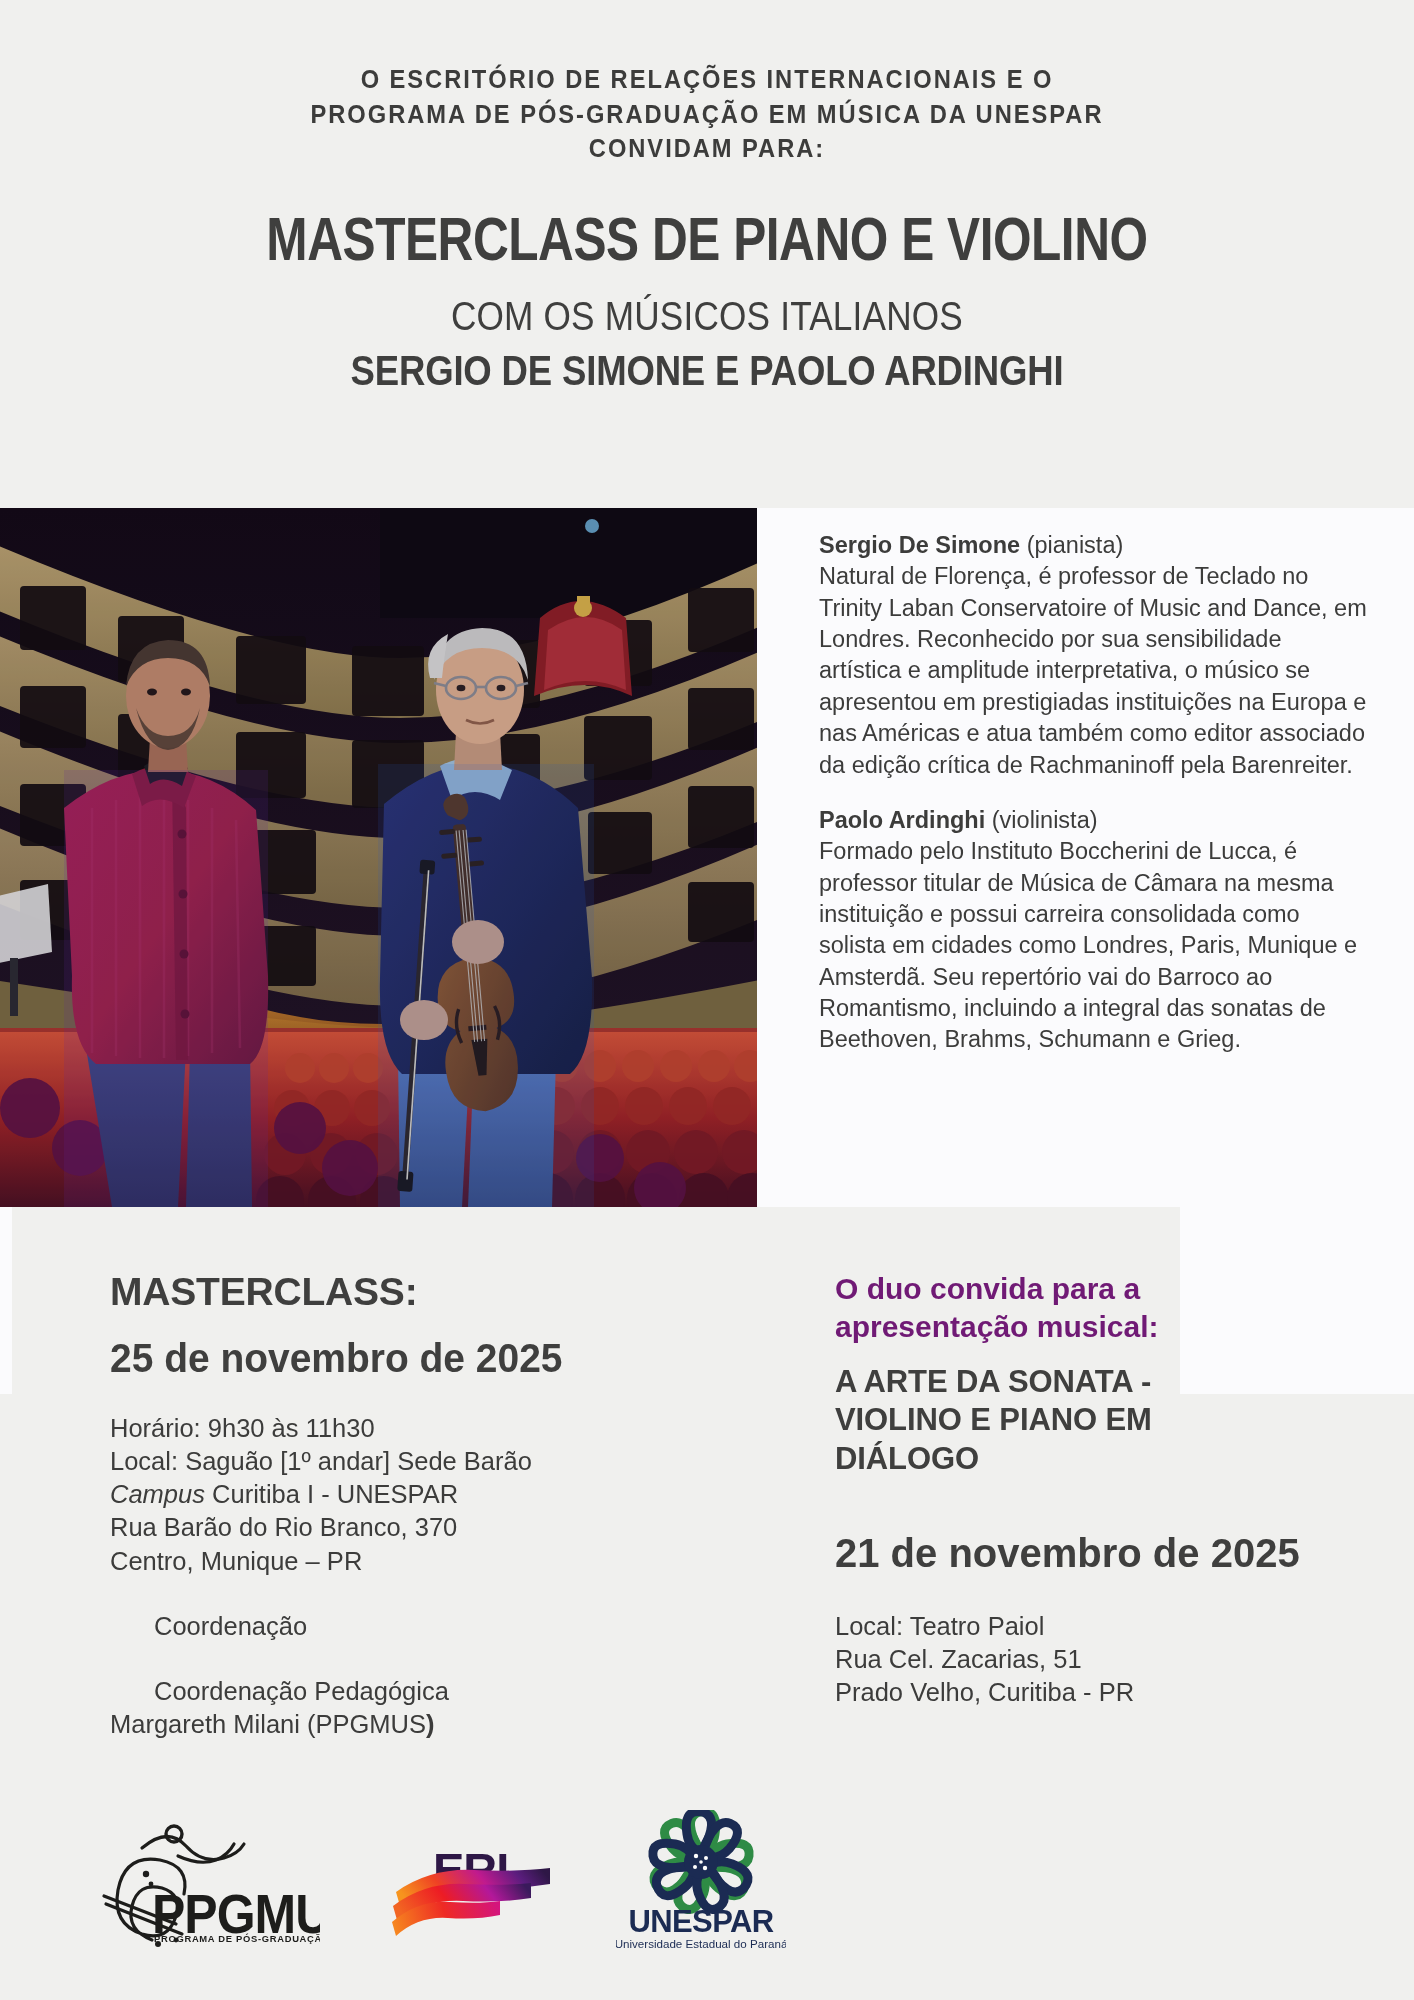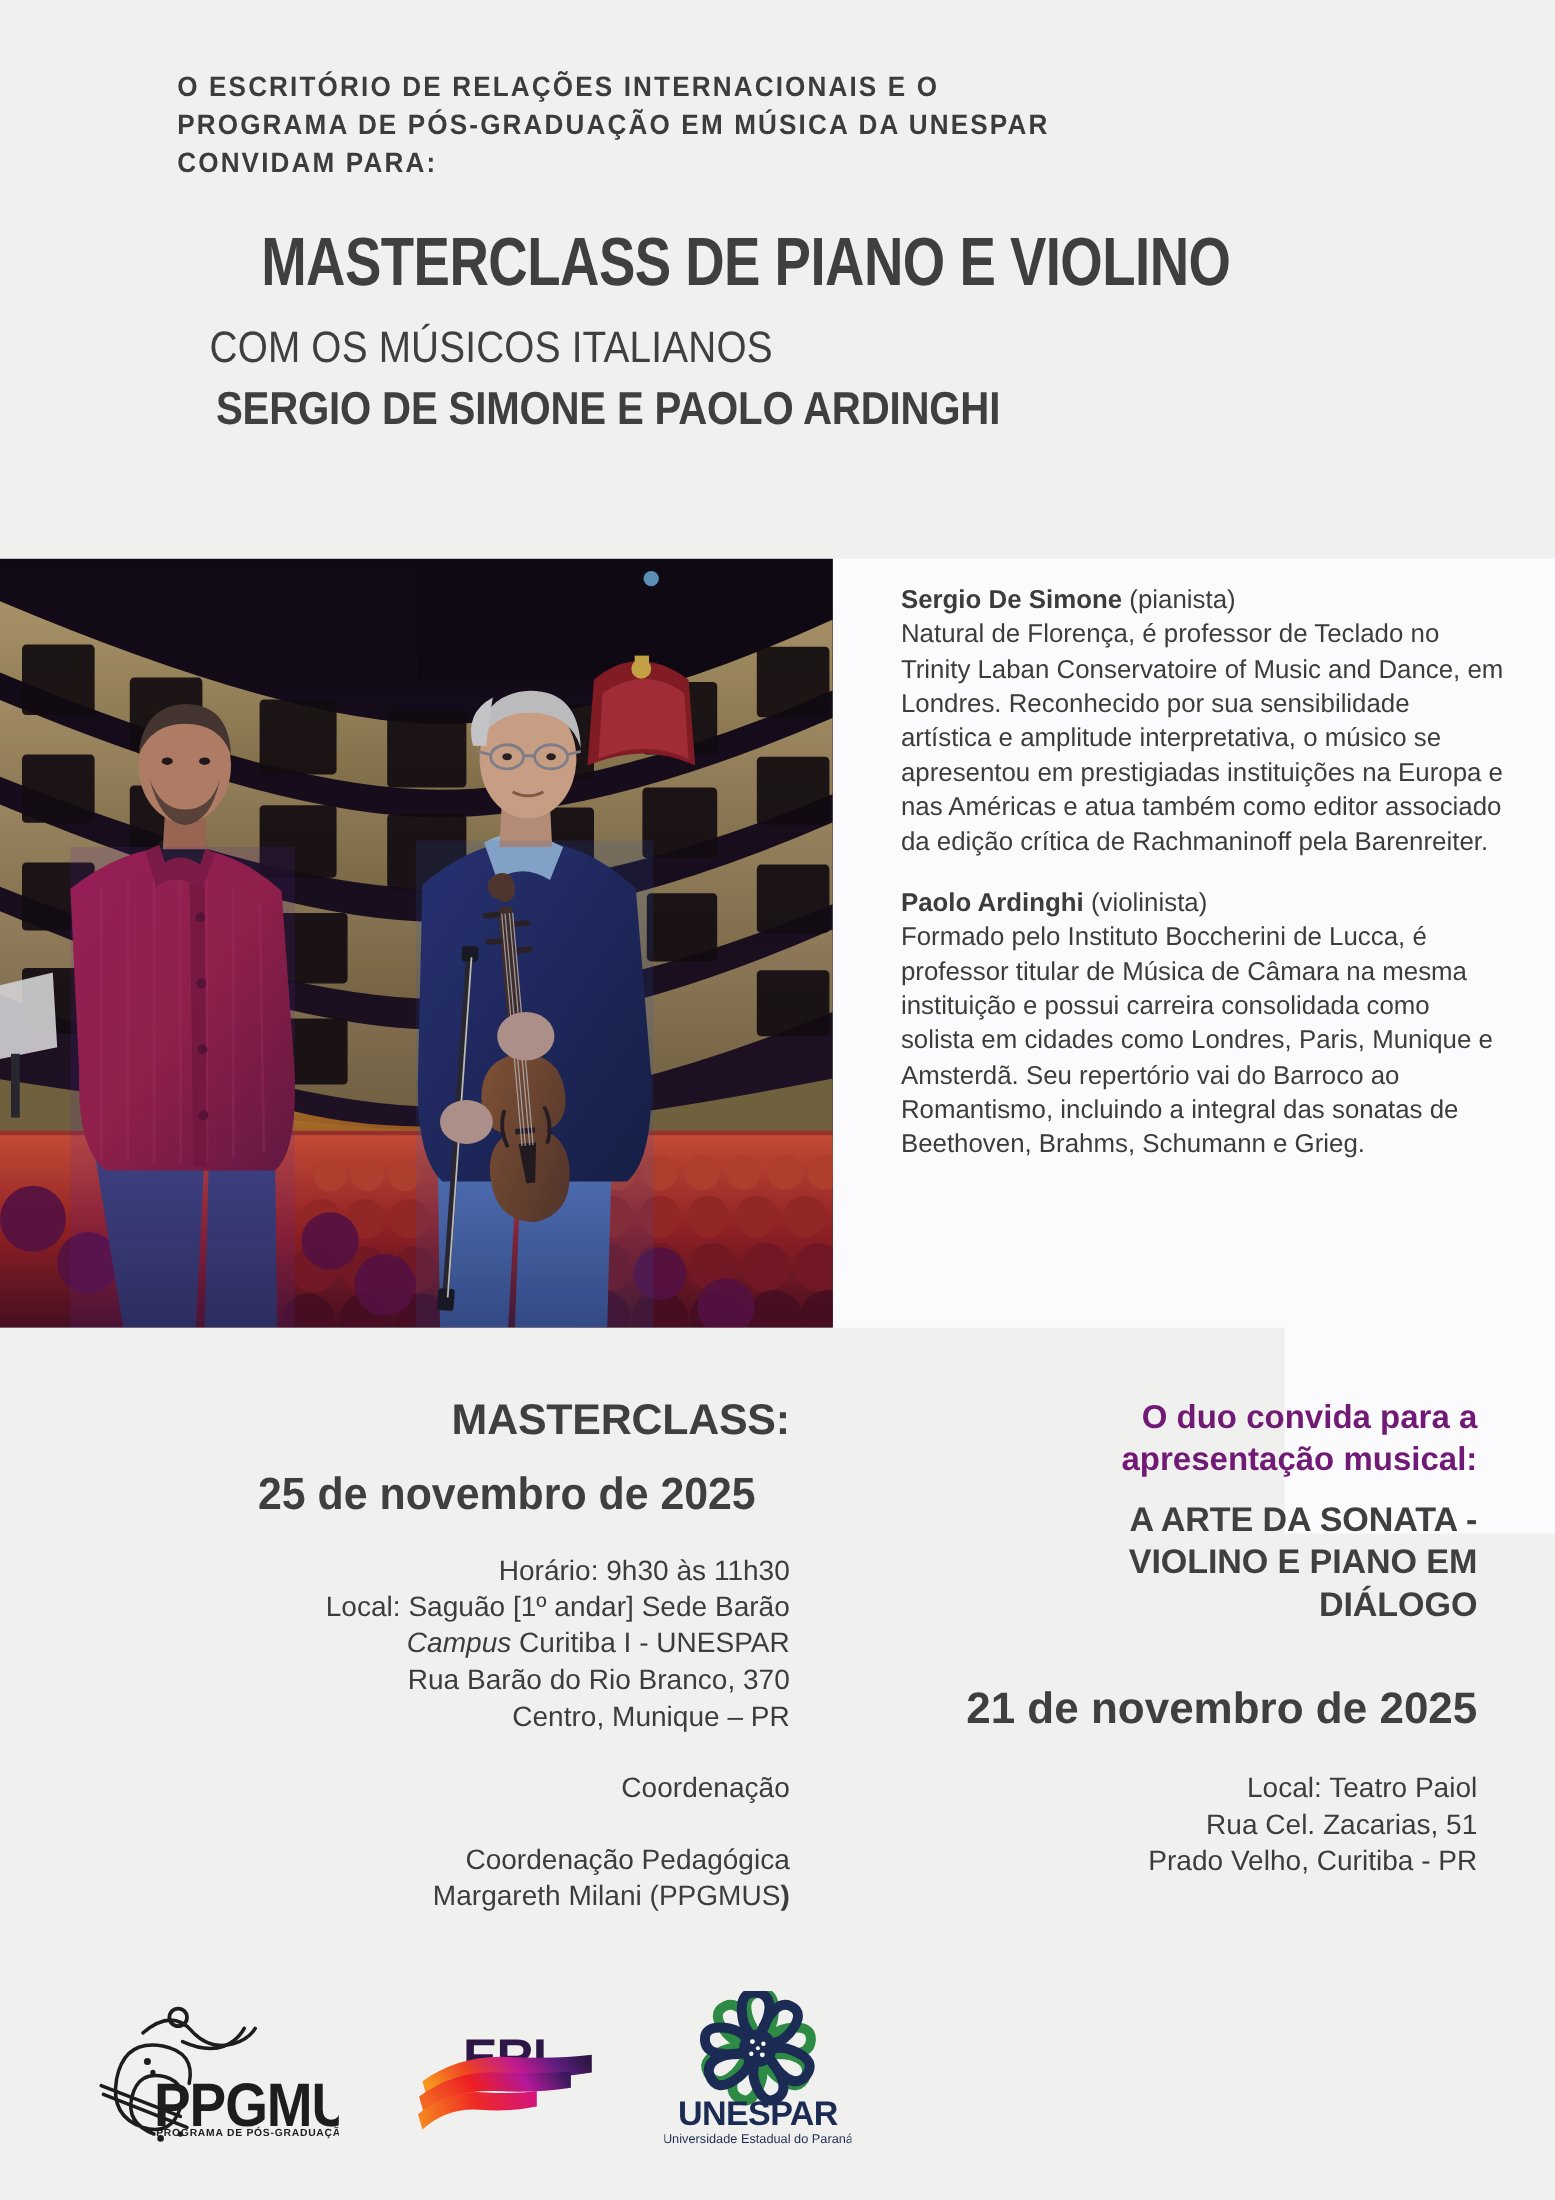--- a/index.html
+++ b/index.html
@@ -7,21 +7,21 @@
   body {
     width:1414px; height:2000px;
     font-family:"Liberation Sans", sans-serif;
     color:#3c3c3b;
     position:relative;
     overflow:hidden;
   }
   .poster{ width:1414px; height:2000px; background:#f0f0ee; position:relative; }
 
   
-  .header{ padding:62px 120px 0 120px; text-align:left; }
+  .header{ padding:62px 120px 0 120px; text-align:center; }
   .kicker{
     font-weight:700;
     font-size:25.5px;
     line-height:1.36;
     letter-spacing:2.1px;
     color:#3c3c3b;
     transform:scaleX(0.93);
     transform-origin:center top;
   }
   .kicker div{ white-space:nowrap; }
@@ -70,23 +70,22 @@
     flex:1;
     background:#fbfbfd;
     padding:22px 46px 0 62px;
   }
   .bio{ font-size:23.5px; line-height:1.335; color:#3c3c3b; }
   .bio + .bio{ margin-top:24px; }
   .bio b{ font-weight:700; }
 
   
   .lower{
-    position:absolute; top:1207px; left:0; width:1168px; height:793px;
+    position:absolute; top:1207px; left:12px; width:1168px; height:793px;
     background:#f0f0ee;
-    text-align:right;
   }
   .col-left{ position:absolute; left:98px; top:63px; width:620px; }
   .col-right{ position:absolute; left:823px; top:63px; width:520px; }
 
   .mc-label{
     font-size:39px; font-weight:700; letter-spacing:-0.2px; color:#3f3f3e;
   }
   .mc-date{
     margin-top:21px;
     font-size:41px; font-weight:700; color:#3f3f3e;

